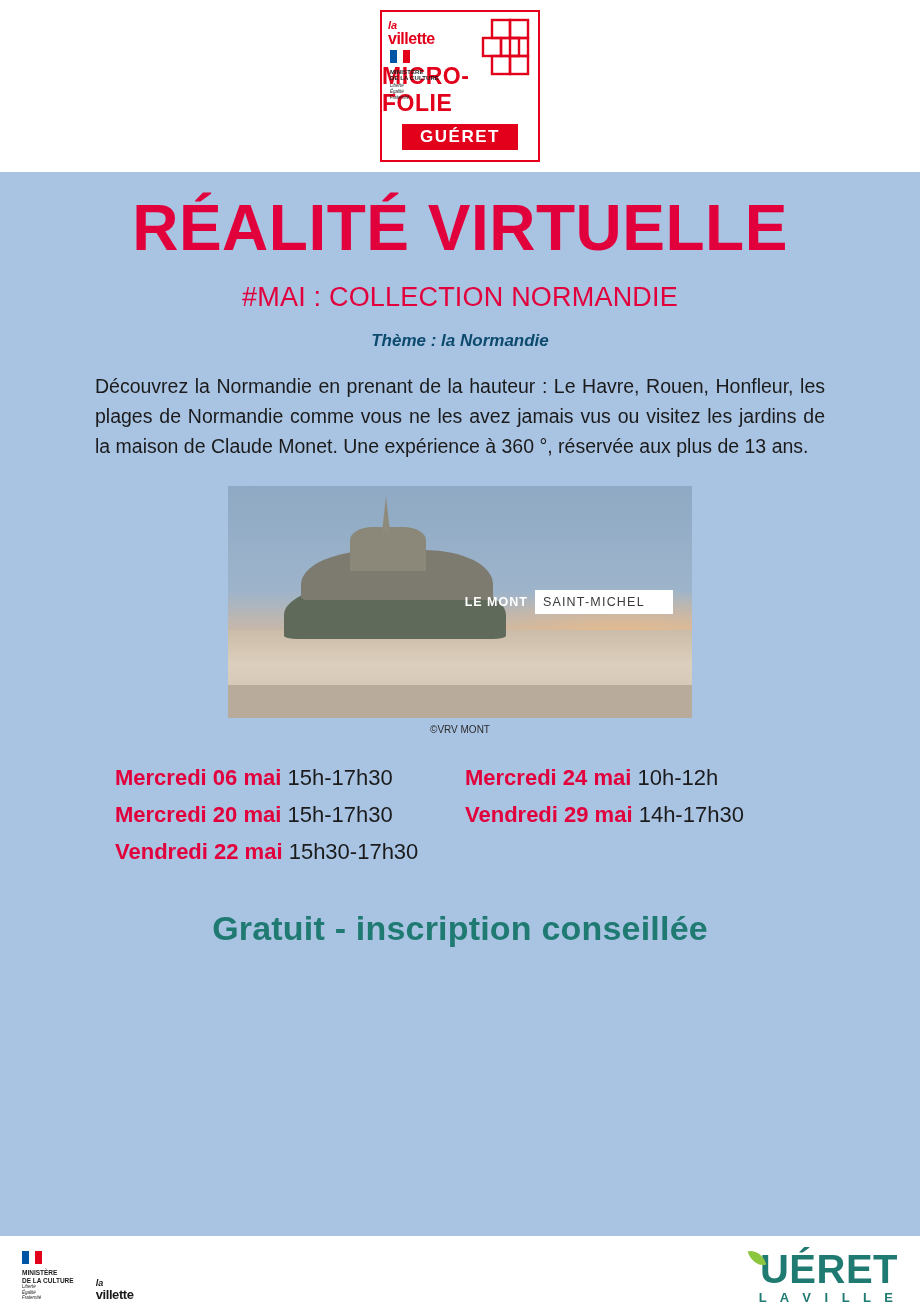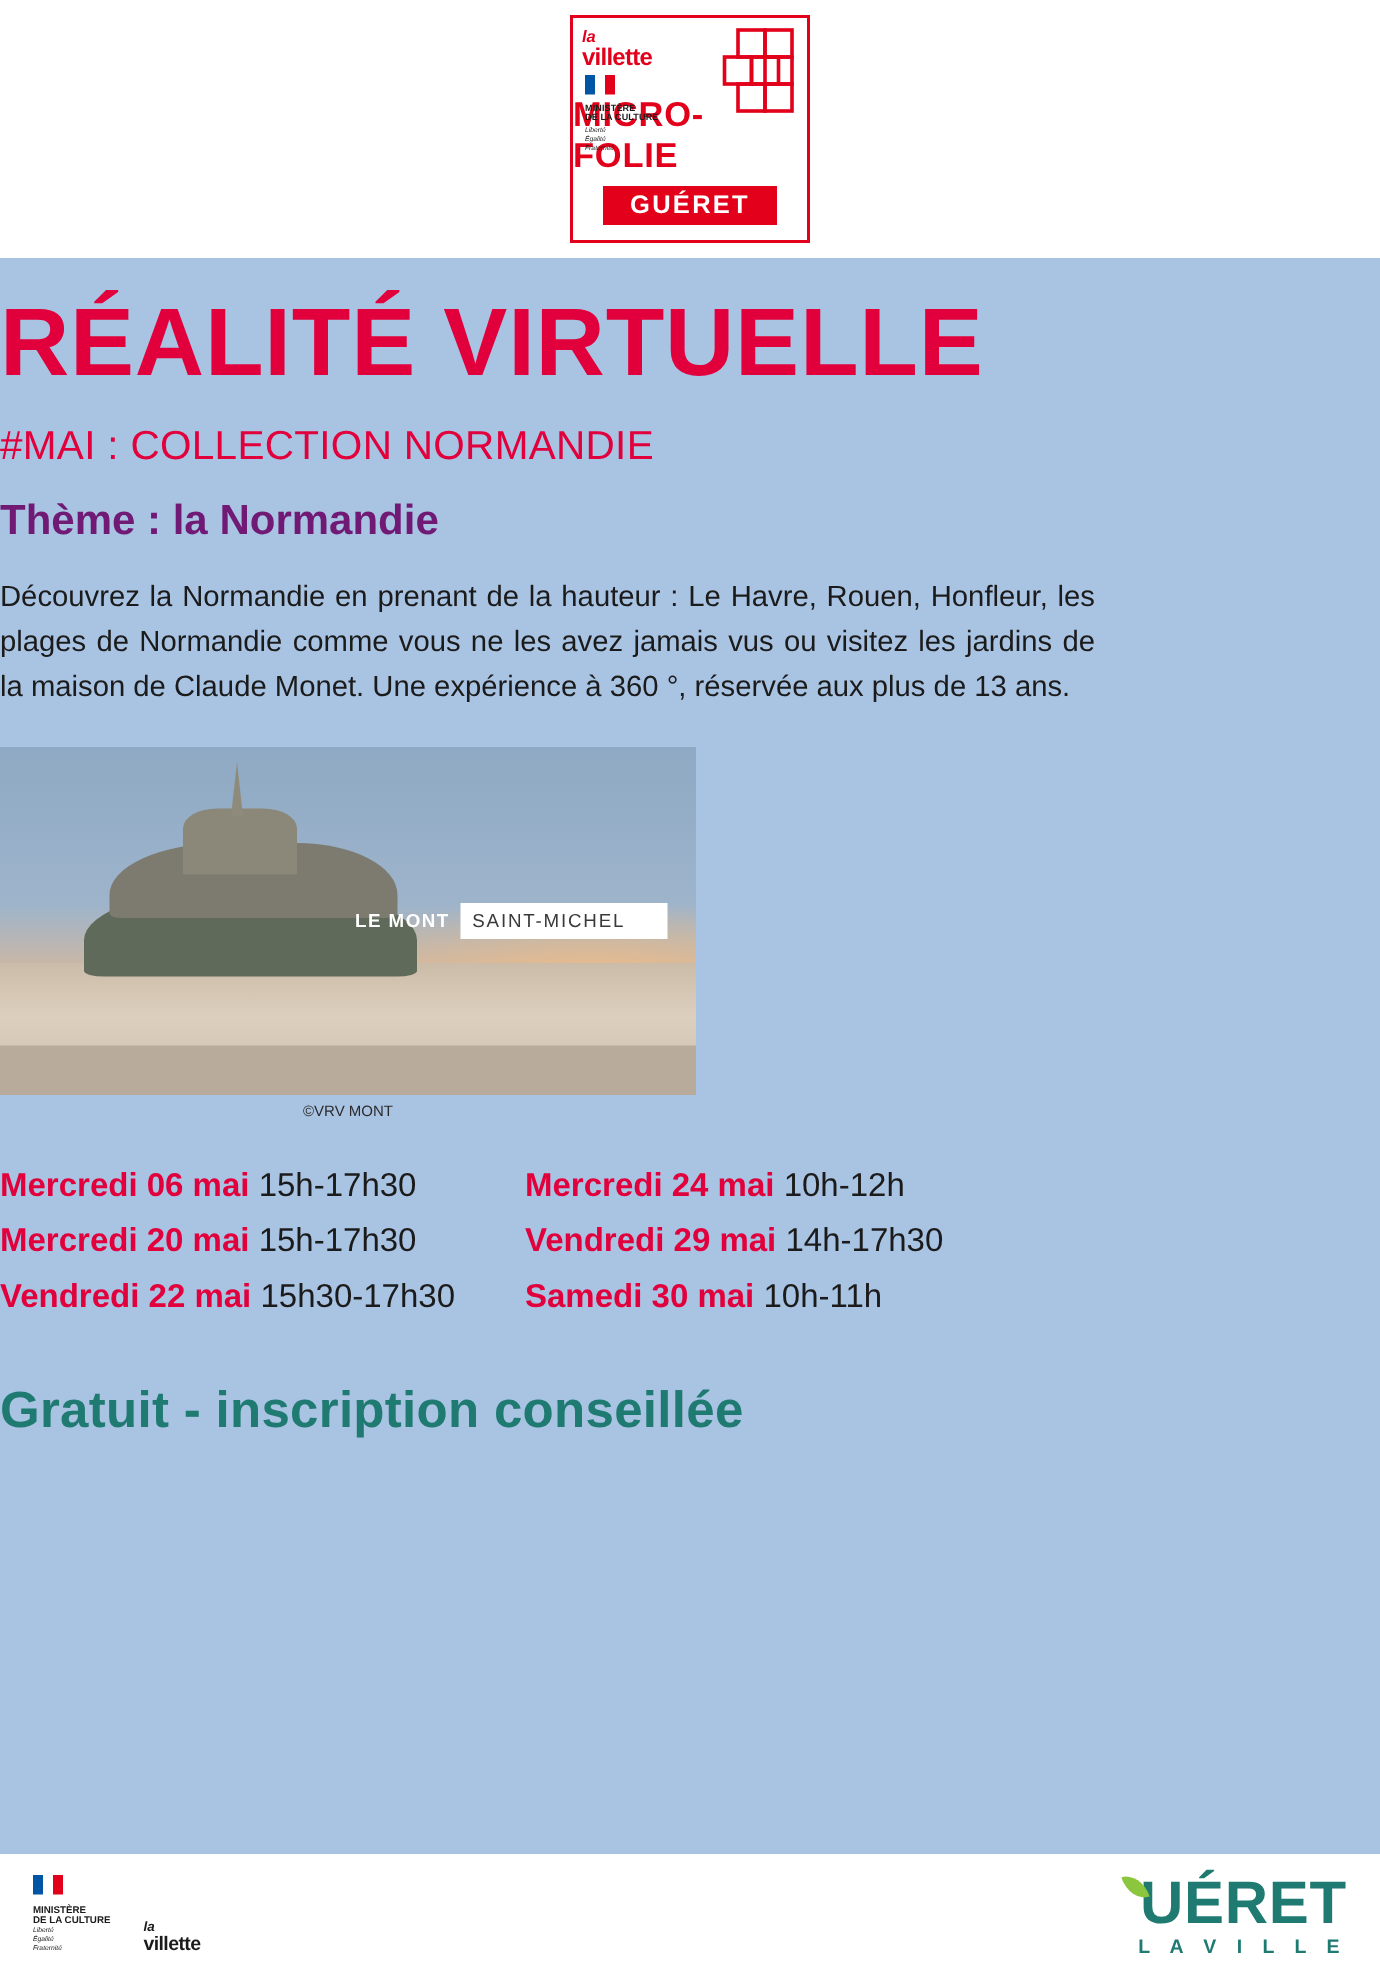--- a/index.html
+++ b/index.html
@@ -110,42 +110,43 @@
     padding: 3px 18px;
   }
 
   
   .body-blue {
     background: #a9c3e3;
     flex: 1;
     padding: 14px 0 0 0;
     display: flex;
     flex-direction: column;
-    align-items: flex-start;
+    align-items: center;
   }
   .title-main {
     font-size: 64px;
     font-weight: bold;
     color: #e2003c;
     letter-spacing: 0.5px;
     line-height: 1;
     margin-top: 10px;
   }
   .subtitle {
     font-size: 27px;
     font-weight: normal;
     color: #e2003c;
     margin-top: 22px;
     letter-spacing: 0.2px;
   }
   .theme {
-    font-size: 28px;
-    font-weight: bold;
-    color: #701a75;
+    font-size: 17px;
+    font-weight: bold;
+    color: #0c4a6e;
     margin-top: 18px;
+    font-style: italic;
   }
   .descr {
     width: 730px;
     margin-top: 20px;
     font-size: 19.5px;
     line-height: 1.55;
     color: #1b1b1b;
     text-align: justify;
   }
 
@@ -426,24 +427,20 @@
         <span class="hours">15h-17h30</span>
       </div>
       <div class="slot">
         <span class="day">Vendredi 29 mai</span>
         <span class="hours">14h-17h30</span>
       </div>
       <div class="slot">
         <span class="day">Vendredi 22 mai</span>
         <span class="hours">15h30-17h30</span>
       </div>
-      <div class="slot">
-        <span class="day">Samedi 30 mai</span>
-        <span class="hours">10h-11h</span>
-      </div>
     </div>
 
     <div class="free">Gratuit - inscription conseillée</div>
   </div>
 
 
   <div class="bottom">
     <div class="bottom-left">
       <div class="mini-marianne">
         <span class="flag"></span>

